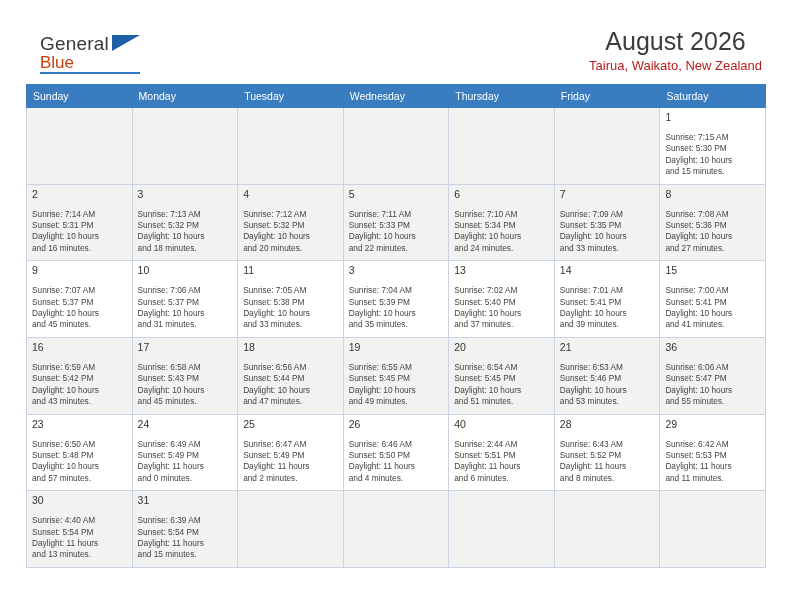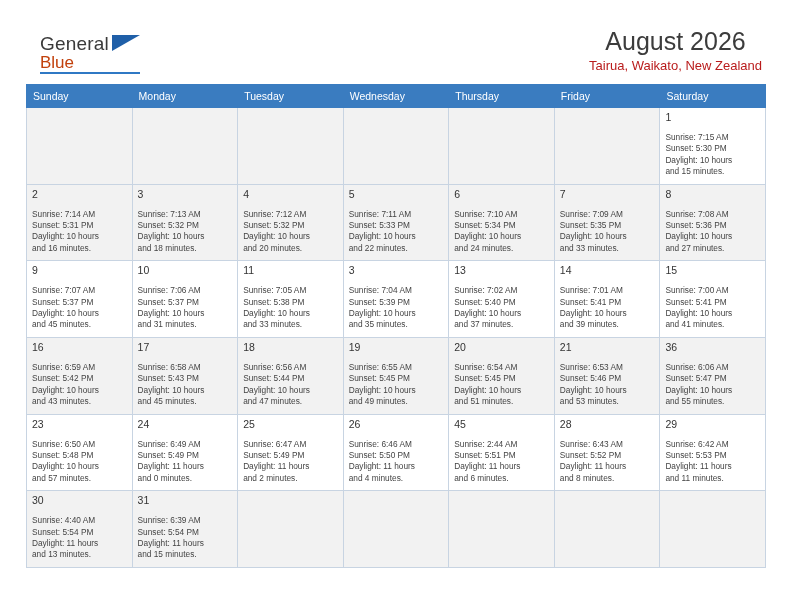--- a/index.html
+++ b/index.html
@@ -401,21 +401,21 @@
           <td>
             <div class="daynum">26</div>
             <div class="info">
               <div>Sunrise: 6:46 AM</div>
               <div>Sunset: 5:50 PM</div>
               <div>Daylight: 11 hours</div>
               <div>and 4 minutes.</div>
             </div>
           </td>
           <td>
-            <div class="daynum">45</div>
+            <div class="daynum">40</div>
             <div class="info">
               <div>Sunrise: 2:44 AM</div>
               <div>Sunset: 5:51 PM</div>
               <div>Daylight: 11 hours</div>
               <div>and 6 minutes.</div>
             </div>
           </td>
           <td>
             <div class="daynum">28</div>
             <div class="info">

